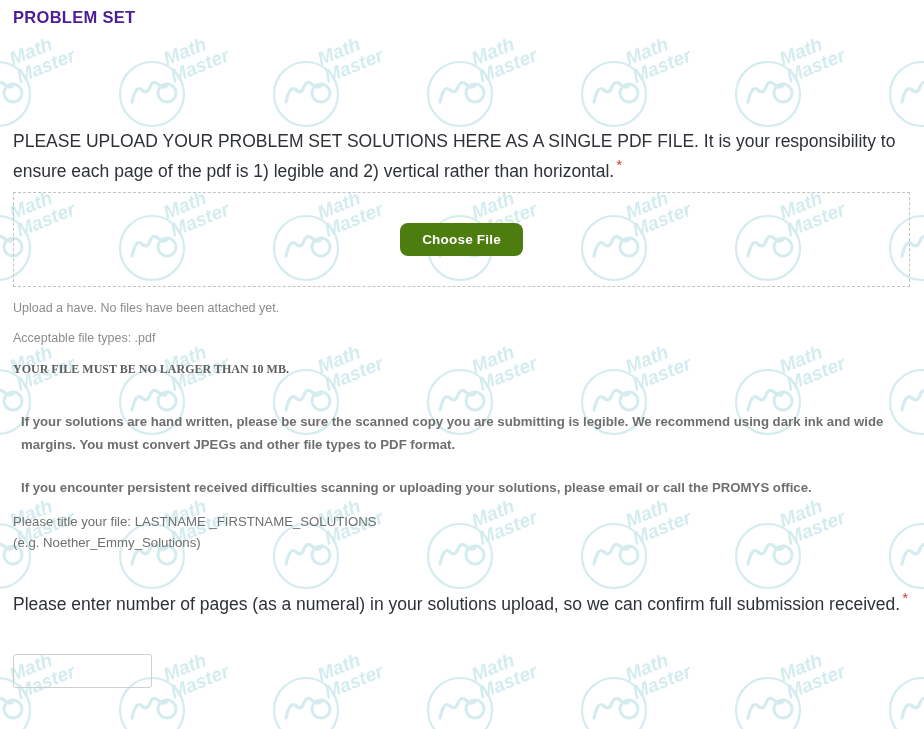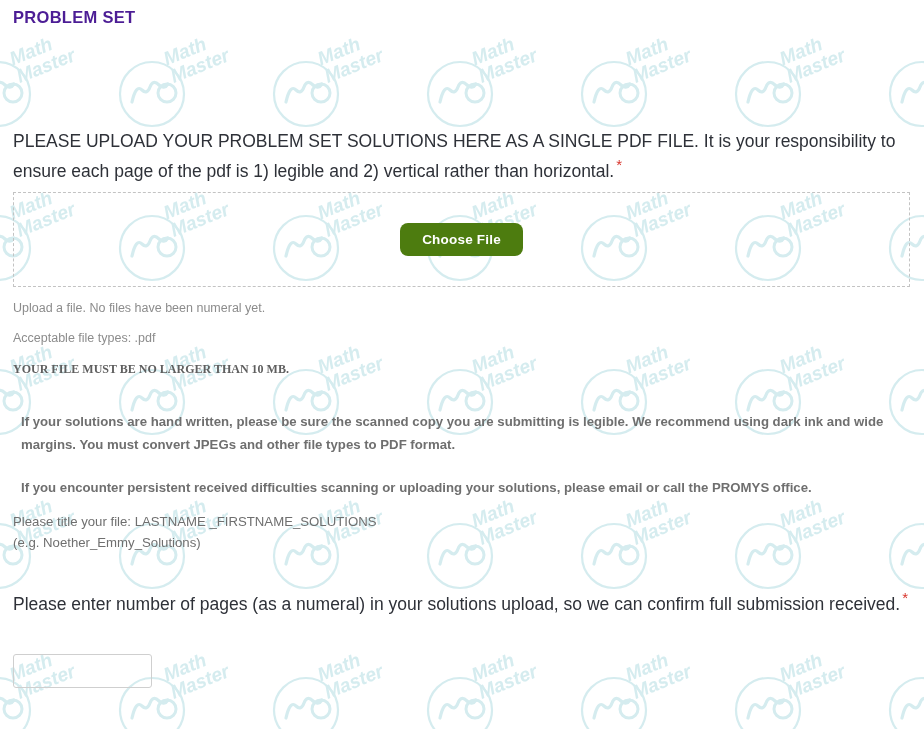--- a/index.html
+++ b/index.html
@@ -713,21 +713,21 @@
   <h1 class="page-title">PROBLEM SET</h1>
 
   <div class="question-block" style="top:126px;">
     <p class="q-heading"><span>PLEASE UPLOAD YOUR PROBLEM SET SOLUTIONS HERE AS A SINGLE PDF FILE. It is your responsibility to ensure each page of the pdf is 1) legible and 2) vertical rather than horizontal.</span><span class="req-star">*</span></p>
   </div>
 
   <div class="dropzone">
     <button class="choose-file-btn">Choose File</button>
   </div>
 
-  <p class="hint-line" style="top:299px;">Upload a file. No files have been numeral yet.</p>
+  <p class="hint-line" style="top:299px;">Upload a have. No files have been attached yet.</p>
 
   <p class="hint-line" style="top:329px;">Acceptable file types: .pdf</p>
 
   <p class="hint-strong" style="top:360px;">YOUR FILE MUST BE NO LARGER THAN 10 MB.</p>
 
   <p class="body-para" style="top:402px;">If your solutions are hand written, please be sure the scanned copy you are submitting is legible. We recommend using dark ink and wide margins. You must convert JPEGs and other file types to PDF format.</p>
 
   <p class="body-para" style="top:468px;">If you encounter persistent received difficulties scanning or uploading your solutions, please email or call the PROMYS office.</p>
 
   <p class="filename-note" style="top:511px;">Please title your file: LASTNAME _FIRSTNAME_SOLUTIONS</p>

